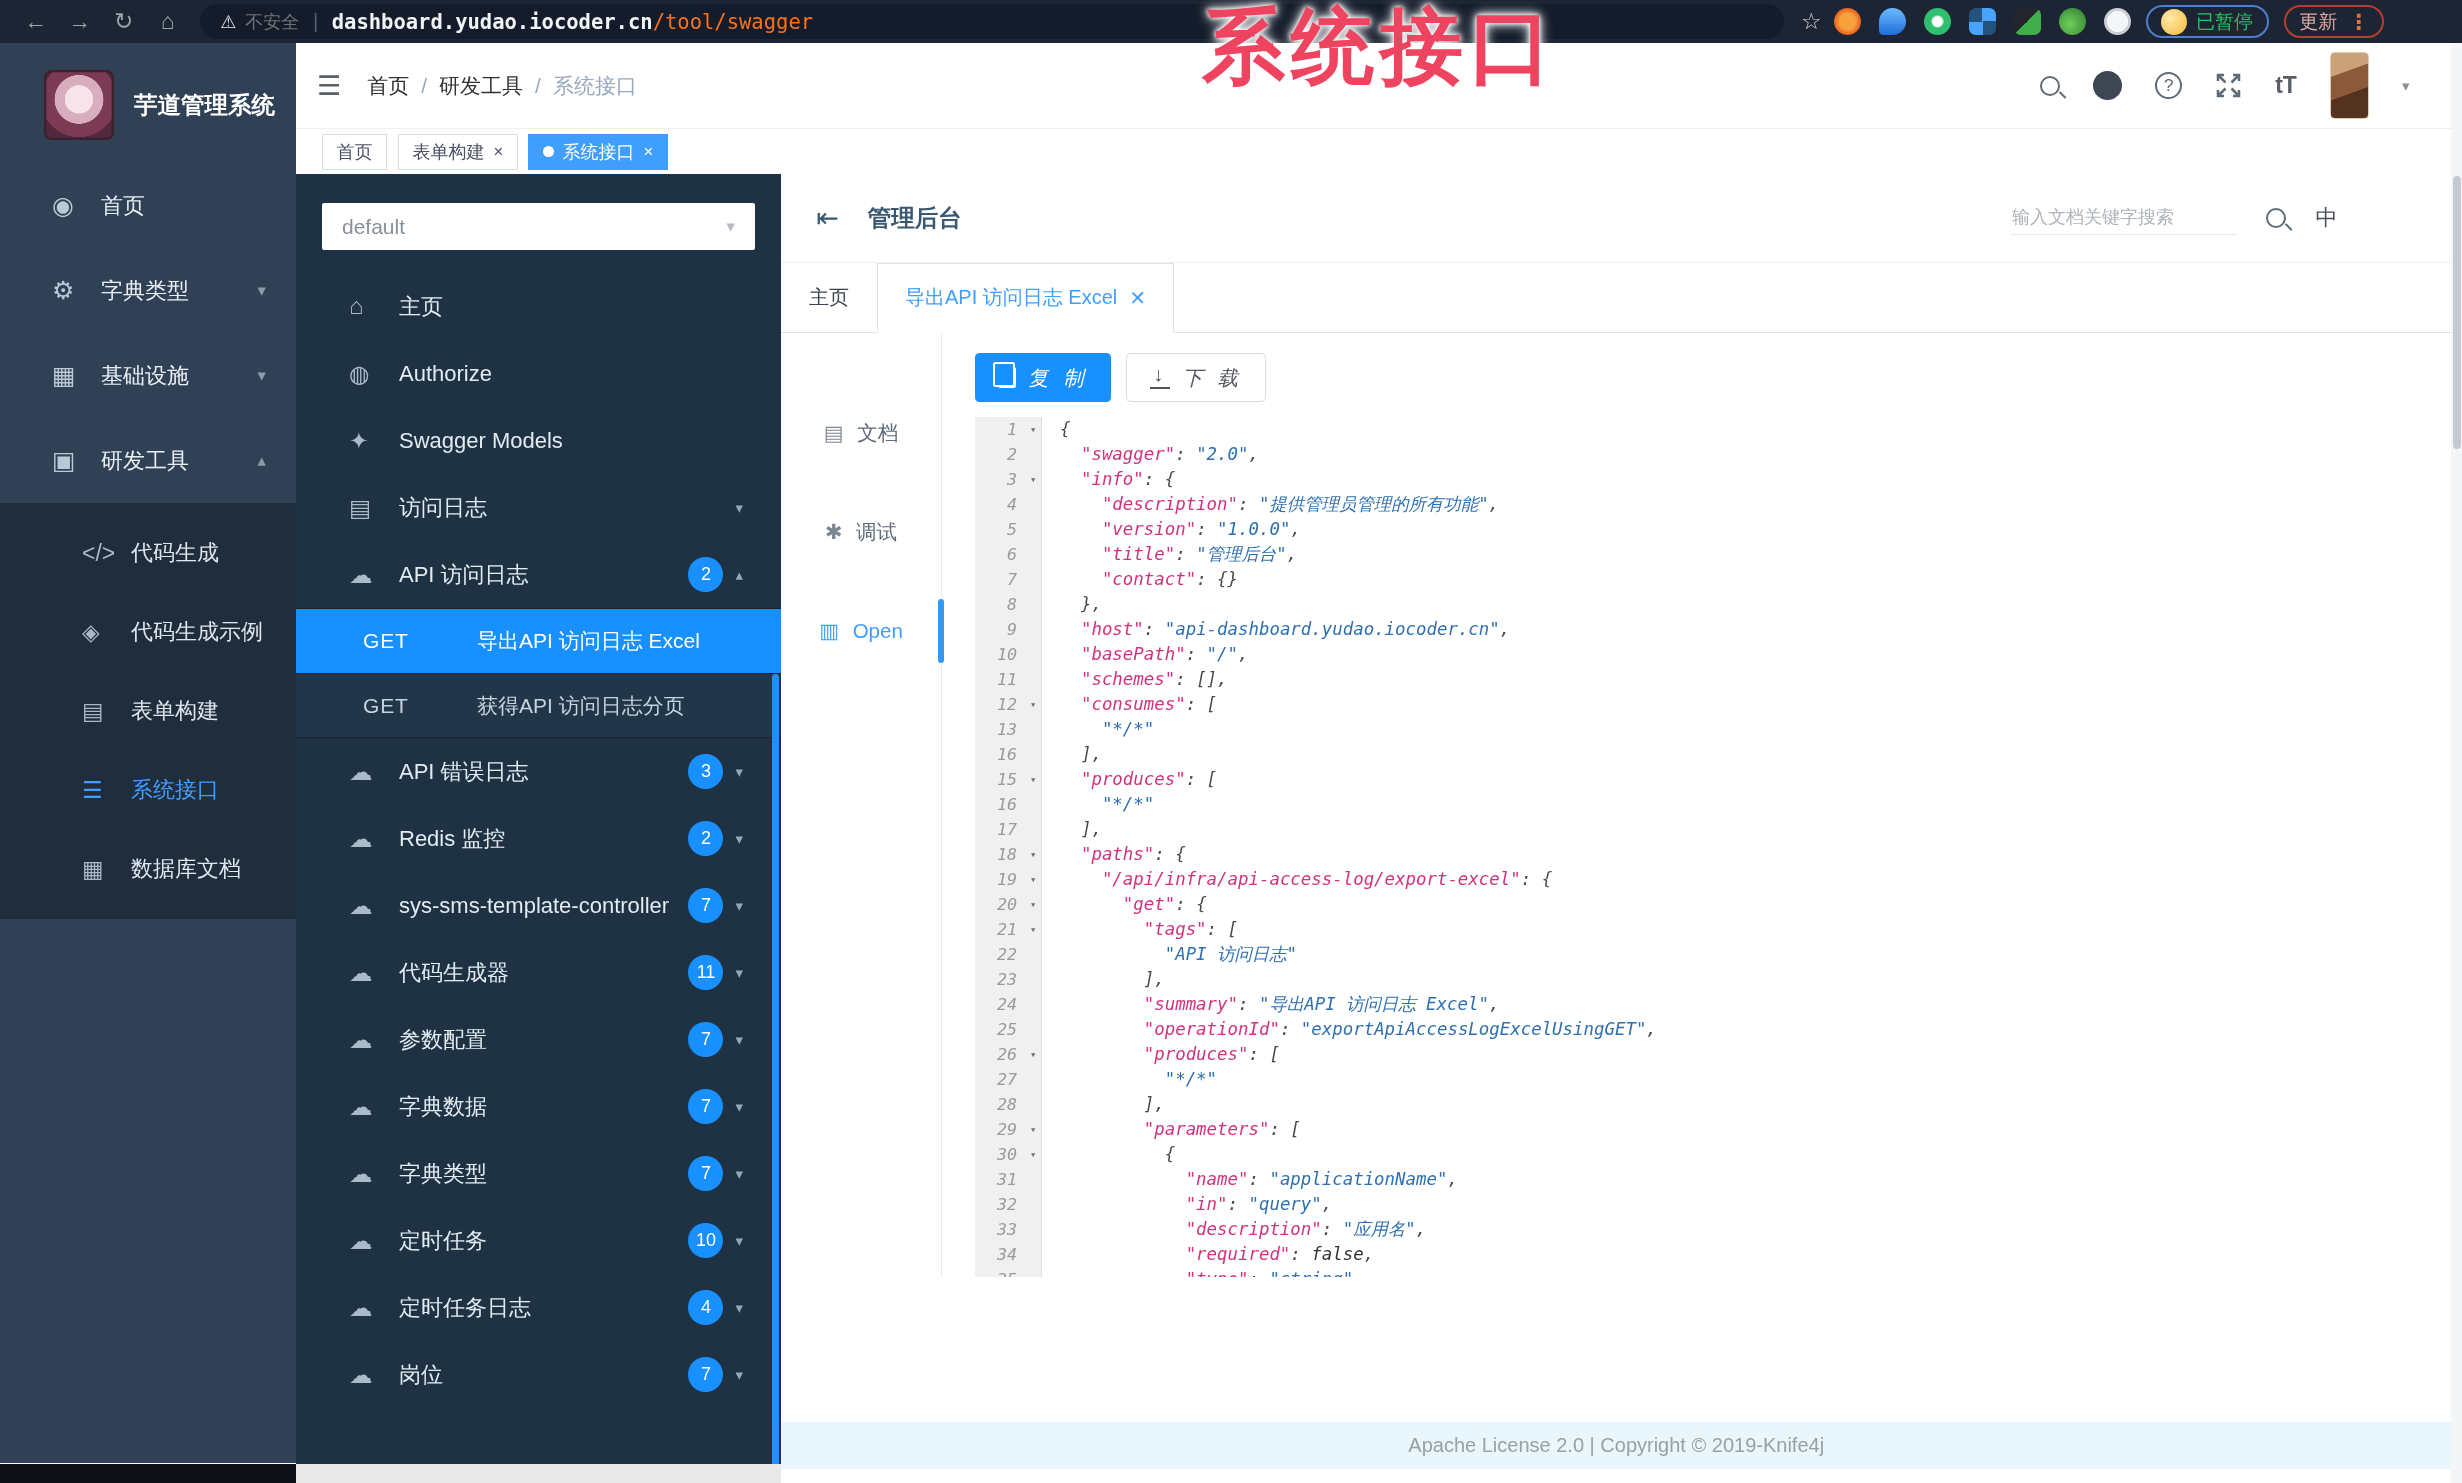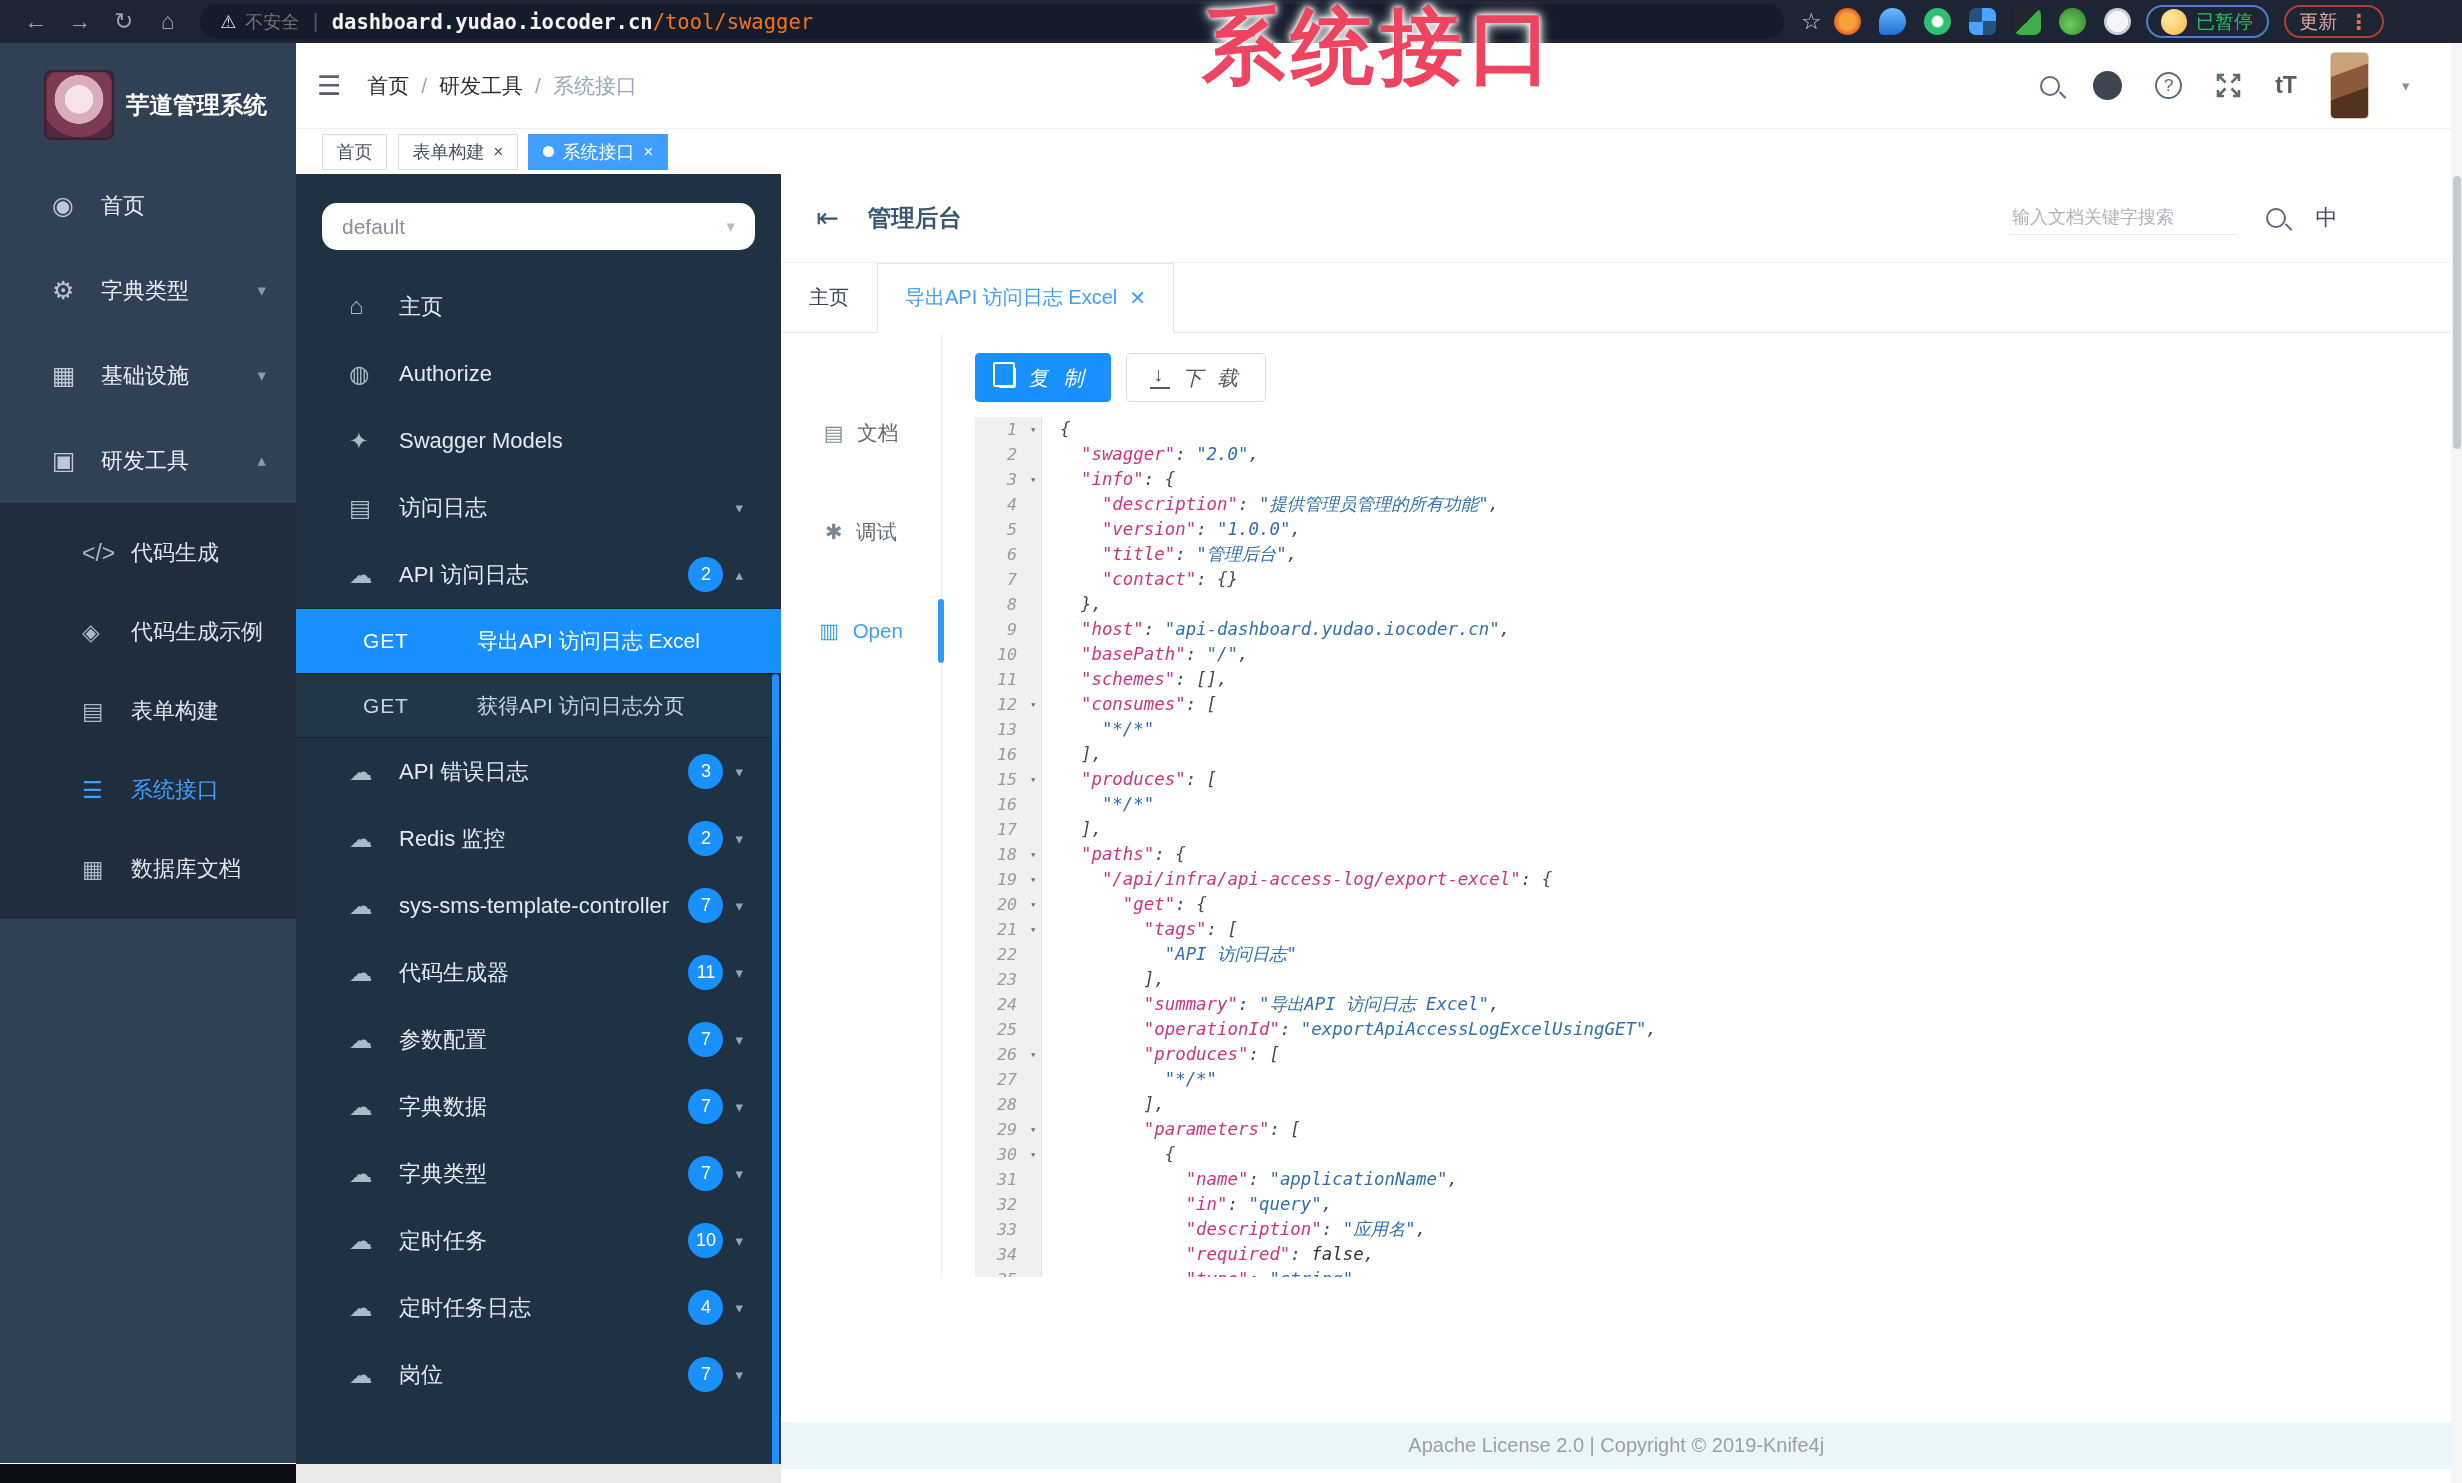--- a/index.html
+++ b/index.html
@@ -26,21 +26,21 @@
   .vdots { color:#e2723c; font-size:21px; font-weight:bold; }
 
   
   .watermark { position:absolute; left:1202px; top:-7.6px; z-index:60; font-size:83px; font-weight:900; letter-spacing:6px; color:#ef4460;
     text-shadow:0 0 4.5px #fff, 0 0 9px #fff, 0 0 13.6px rgba(255,255,255,.9); pointer-events:none; }
 
   
   .app-sidebar { position:absolute; left:0; top:43px; width:296px; height:1420px; background:#304156; z-index:10; }
   .logo-row { display:flex; align-items:center; padding:27px 0 23px 44px; }
   .logo-img { width:70px; height:70px; border-radius:7.6px; background:radial-gradient(circle at 50% 42%, #f7e3ea 0 26%, #d8aebe 27% 45%, #7c3b52 46% 70%, #51283d 71%); box-shadow:inset 0 0 0 2.3px #3c2030; }
-  .logo-title { color:#fff; font-size:23.5px; font-weight:bold; margin-left:12px; }
+  .logo-title { color:#fff; font-size:23.5px; font-weight:bold; margin-left:20px; }
   .sb-item { display:flex; align-items:center; height:85px; padding:0 30px 0 52px; color:#e9eef5; font-size:22px; cursor:pointer; }
   .sb-item .ic { width:49px; color:#bcc8d6; font-size:25px; }
   .sb-item .chev { margin-left:auto; color:#8d9aab; font-size:16.7px; }
   .sb-sub { background:#1f2d3d; padding:10.6px 0; }
   .sb-subitem { display:flex; align-items:center; height:79px; padding-left:82px; color:#dfe6ee; font-size:22px; cursor:pointer; }
   .sb-subitem .ic { width:49px; color:#aab8c8; font-size:23px; }
   .sb-subitem.active, .sb-subitem.active .ic { color:#409eff; }
   .left-bottom { position:absolute; left:0; bottom:0; width:296px; height:20.5px; background:#0c0f15; z-index:12; }
   .mid-bottom { position:absolute; left:296px; bottom:0; width:485px; height:20.5px; background:#e9e9e9; z-index:12; }
 
@@ -59,21 +59,21 @@
   .avatar { width:39px; height:67px; border-radius:4.5px; background:linear-gradient(160deg,#caa27a 0 30%,#8a5a3b 31% 60%,#53331f 61%); border:0.8px solid #e0cdb0; }
   .caret { color:#8b8f99; font-size:15px; }
   .tags-row { position:absolute; left:296px; top:129px; right:10.6px; height:45px; background:#fff; display:flex; align-items:center; padding-left:26px; gap:10.6px; z-index:9; }
   .tag { display:inline-flex; align-items:center; height:36px; padding:0 13.6px; border:0.8px solid #d8dce5; background:#fff; color:#495060; font-size:18px; gap:9px; cursor:pointer; }
   .tag .x { font-size:16.7px; }
   .tag.active { background:#409eff; border-color:#409eff; color:#fff; }
   .tag .dot { width:10.6px; height:10.6px; border-radius:50%; background:#fff; display:inline-block; }
 
   
   .api-sidebar { position:absolute; left:296px; top:174px; width:485px; bottom:20.5px; background:#1e3243; overflow:hidden; z-index:8; }
-  .grp-select { margin:29px 26px 23px 26px; height:47px; background:#fff; border-radius:15px; display:flex; align-items:center; padding:0 20px; color:#8a9099; font-size:21px; cursor:pointer; }
+  .grp-select { margin:29px 26px 23px 26px; height:47px; background:#fff; border-radius:2px; display:flex; align-items:center; padding:0 20px; color:#8a9099; font-size:21px; cursor:pointer; }
   .grp-select .chev { margin-left:auto; color:#b6bcc4; font-size:16.7px; }
   .api-item { display:flex; align-items:center; height:67px; padding:0 38px 0 53px; color:#e3ebf2; font-size:22px; cursor:pointer; }
   .api-item .ic { width:50px; color:#a9bac9; font-size:23.5px; }
   .api-item .right { margin-left:auto; display:flex; align-items:center; gap:12px; }
   .badge { min-width:35px; height:35px; border-radius:17.4px; background:#1890ff; color:#fff; font-size:18px; display:flex; align-items:center; justify-content:center; padding:0 6px; }
   .api-chev { color:#93a7b8; font-size:15px; }
   .endpoint { display:flex; align-items:center; height:65px; padding-left:67px; font-size:21px; color:#c7d3dd; background:#223649; border-top:0.8px solid #17242f; cursor:pointer; }
   .endpoint:last-child { border-bottom:0.8px solid #17242f; }
   .endpoint .method { width:114px; font-weight:normal; letter-spacing:0.8px; }
   .endpoint.active { background:#1890ff; color:#fff; }

